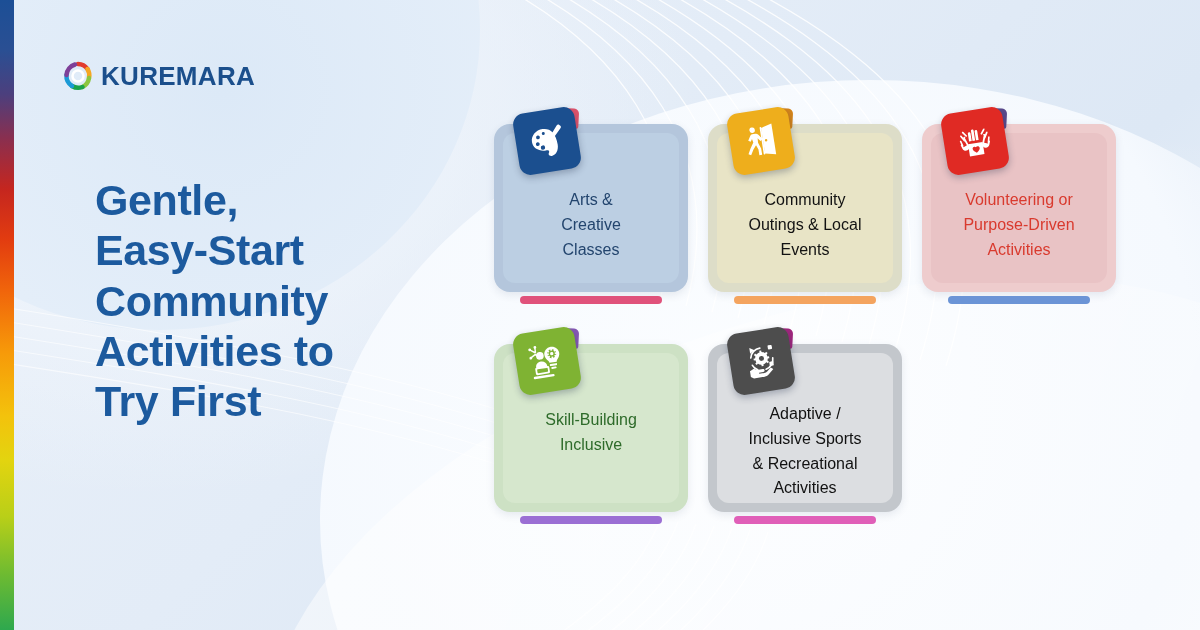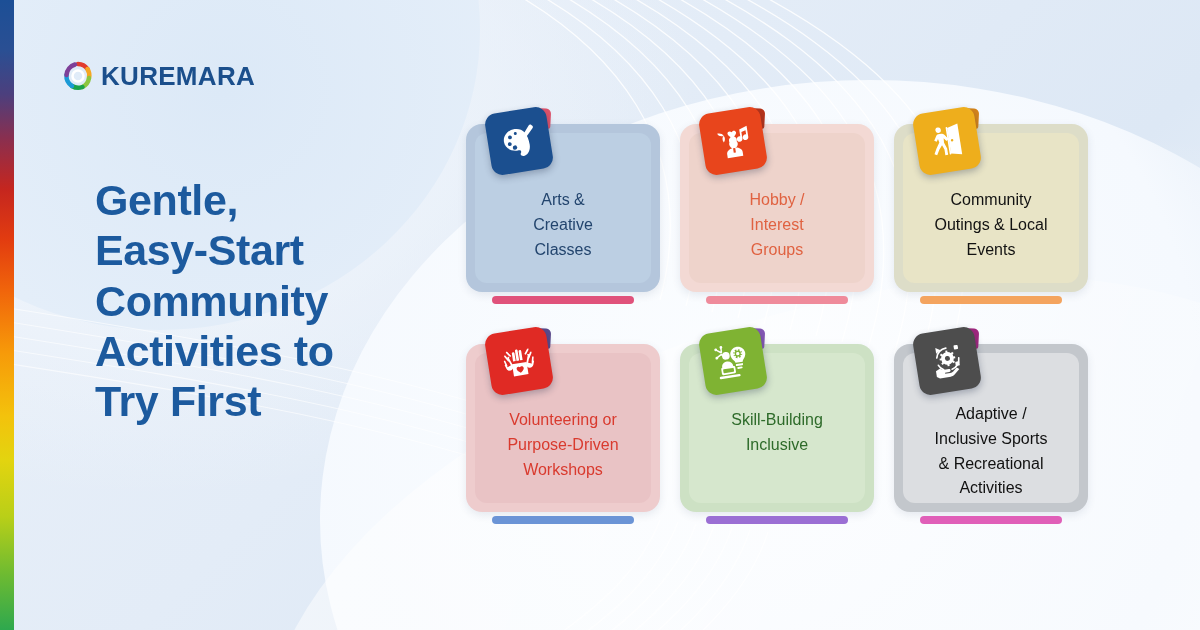--- a/index.html
+++ b/index.html
@@ -67,21 +67,21 @@
   
   .headline{
     position:absolute; left:75px; top:175px; width:380px; z-index:20;
     font-size:43px; line-height:1.17; font-weight:bold;
     color:#1c5a9e; letter-spacing:-.4px;
     white-space:pre-line;
   }
 
   
   .grid{
-    position:absolute; left:466px; top:110px;
+    position:absolute; left:494px; top:110px;
     width:626px; height:420px;
     display:grid; z-index:20;
     grid-template-columns:repeat(3, 194px);
     grid-template-rows:repeat(2, 200px);
     column-gap:20px; row-gap:20px;
   }
 
   .card{ position:relative; width:194px; height:200px; }
 
   .card-outer{
@@ -215,44 +215,20 @@
             <path d="M25.1 23.1l-2.4 5.4 5.6-2.1z" fill="#fff"></path>
           </svg>
         </div>
       </div>
       <div class="card-label">Arts &amp;
 Creative
 Classes</div>
       <div class="card-bar"></div>
     </div>
 
-    <div class="card" id="c1" style="--outer: #f3d9d4; --inner: #eed3cb; --bar: #ef8b9b; --badge: #e8451c; --tab: #b8341a; --text: #e06241;">
-      <div class="card-outer">
-        <div class="card-inner"></div>
-      </div>
-      <div class="badge">
-        <div class="badge-tab"></div>
-        <div class="badge-box">
-          <svg viewBox="0 0 48 48" aria-hidden="true">
-            <path d="M24 13.5c-1.2-2.3-4.9-2.1-5.2.8-.2 2.3 2.9 4.6 5.2 6.2 2.3-1.6 5.4-3.9 5.2-6.2-.3-2.9-4-3.1-5.2-.8z" fill="#fff"></path>
-            <path d="M6.5 12.5c2.8-.6 6.3.8 7.4 3.6-2.9.9-6.3-.5-7.4-3.6z" fill="#fff"></path>
-            <path d="M13.9 16.1c1.6 2.5 1.1 6.1-1 7.9-1.8-2.4-1.3-6 1-7.9z" fill="#fff"></path>
-            <path d="M33.5 11.5v8.2a3.4 3.4 0 1 0 2.1 3.1V15l5.2-1.4v5.1a3.4 3.4 0 1 0 2.1 3.1V8.5z" fill="#fff"></path>
-            <circle cx="24" cy="27.5" r="5.2" fill="#fff"></circle>
-            <path d="M19.2 23.4c0-2.8 2.1-5 4.8-5s4.8 2.2 4.8 5c0 .7-.3 1.1-1 1.1h-7.6c-.7 0-1-.4-1-1.1z" fill="#fff"></path>
-            <path d="M14.6 43.5v-4.8c0-3.7 4.2-6.5 9.4-6.5s9.4 2.8 9.4 6.5v4.8z" fill="#fff"></path>
-            <path d="M22.7 32.6h2.6v5.6h-2.6z" fill="#e8451c"></path>
-          </svg>
-        </div>
-      </div>
-      <div class="card-label">Hobby /
-Interest
-Groups</div>
-      <div class="card-bar"></div>
-    </div>
 
     <div class="card" id="c2" style="--outer: #ddddc8; --inner: #e8e4c6; --bar: #f4a45f; --badge: #eeae1c; --tab: #d6851a; --text: #121212;">
       <div class="card-outer">
         <div class="card-inner"></div>
       </div>
       <div class="badge">
         <div class="badge-tab"></div>
         <div class="badge-box">
           <svg viewBox="0 0 48 48" aria-hidden="true">
             <circle cx="15.5" cy="9.5" r="3.3" fill="#fff"></circle>
@@ -290,21 +266,21 @@
               <path d="M26.9 11.2c.9 0 1.6.7 1.6 1.6v10.6h-3.2V12.8c0-.9.7-1.6 1.6-1.6z"></path>
               <path d="M18.5 12.4c.9 0 1.6.7 1.6 1.6v9.4h-3.2V14c0-.9.7-1.6 1.6-1.6z"></path>
               <path d="M15.2 26.5h17.6v14.8H15.2z" rx="1"></path>
             </g>
             <path d="M24 38.3c-2.6-2-4.3-3.5-4.3-5.2 0-1.4 1.1-2.4 2.4-2.4.8 0 1.5.4 1.9 1 .4-.6 1.1-1 1.9-1 1.3 0 2.4 1 2.4 2.4 0 1.7-1.7 3.2-4.3 5.2z" fill="#e02a24"></path>
           </svg>
         </div>
       </div>
       <div class="card-label">Volunteering or
 Purpose-Driven
-Workshops</div>
+Activities</div>
       <div class="card-bar"></div>
     </div>
 
     <div class="card" id="c4" style="--outer: #cde1c4; --inner: #d6e7cd; --bar: #9b6fd4; --badge: #7fb333; --tab: #8659b5; --text: #2e6b2a;">
       <div class="card-outer">
         <div class="card-inner"></div>
       </div>
       <div class="badge">
         <div class="badge-tab"></div>
         <div class="badge-box">

